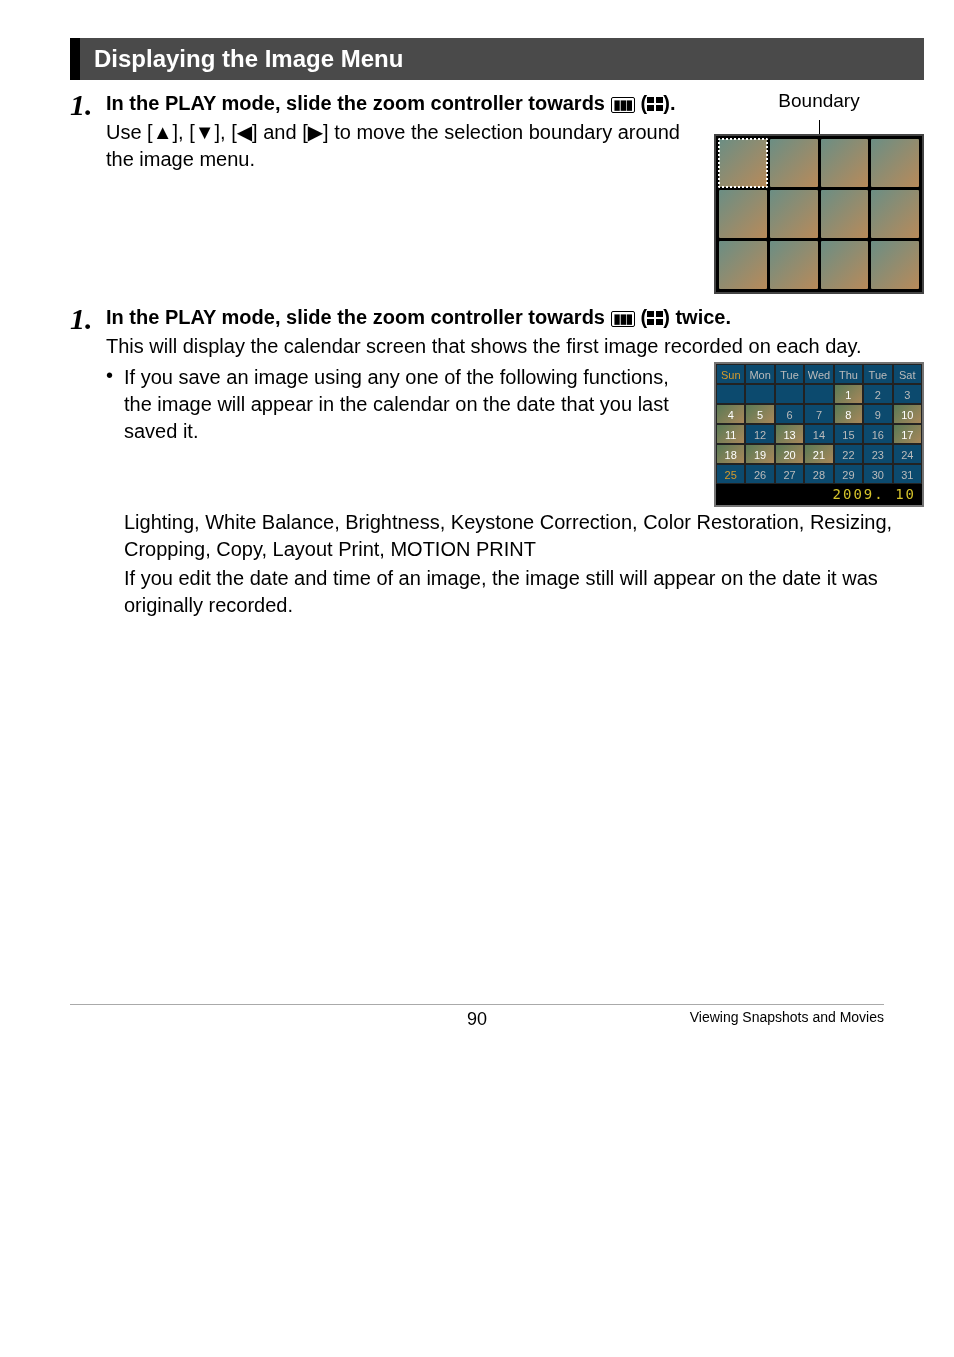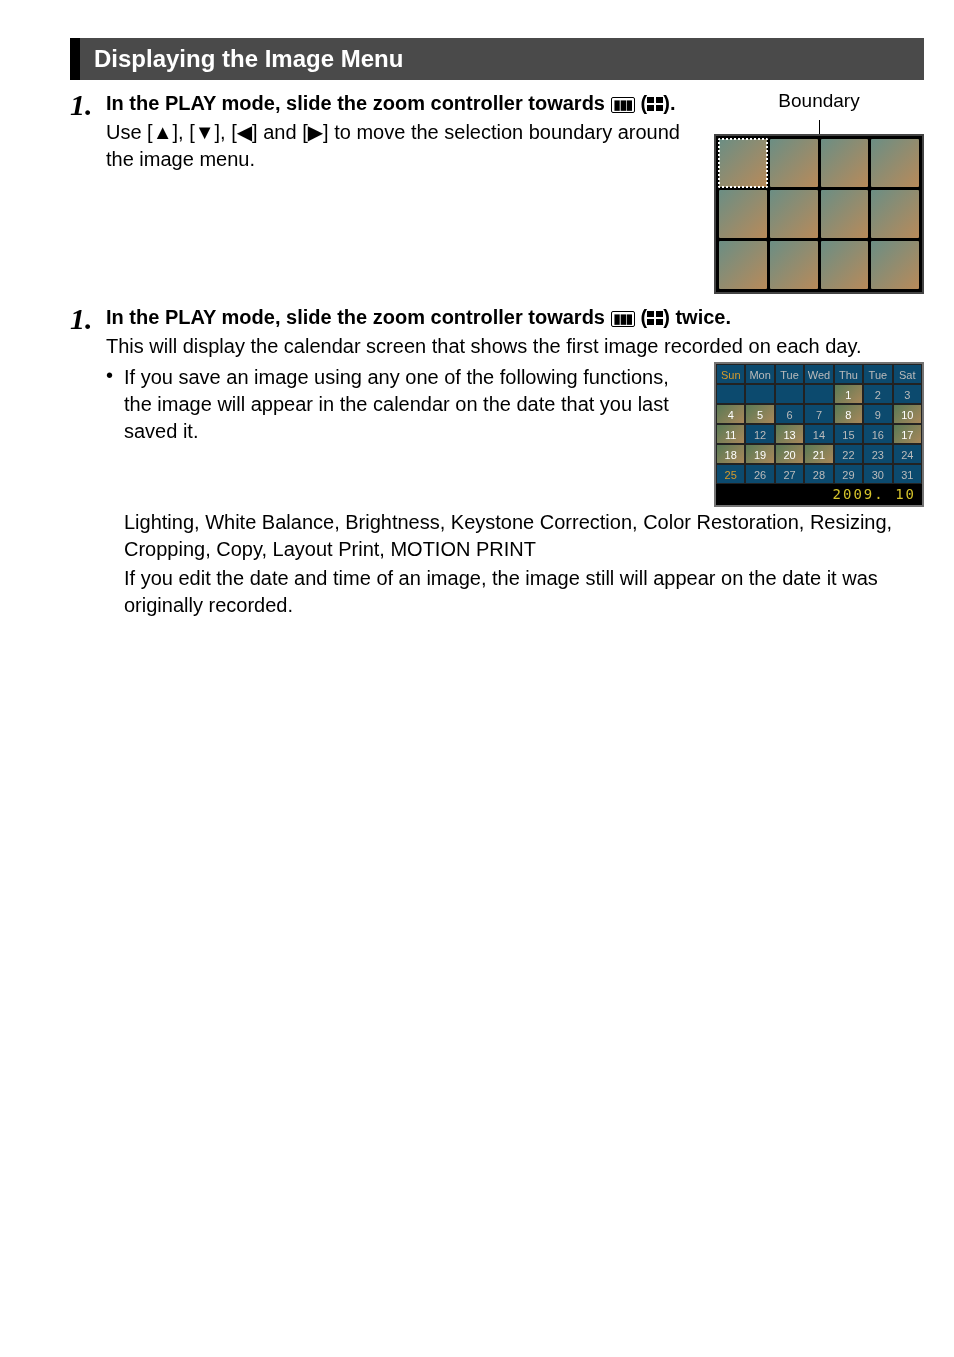--- a/index.html
+++ b/index.html
@@ -284,14 +284,18 @@
           <div>
             <div class="step-desc">If you save an image using any one of the following functions, the image will appear in the calendar on the date that you last saved it.</div>
           </div>
         </div>
       </div>
       <div class="step-desc" style="margin-left:18px;">Lighting, White Balance, Brightness, Keystone Correction, Color Restoration, Resizing, Cropping, Copy, Layout Print, MOTION PRINT</div>
       <div class="step-desc" style="margin-left:18px;">If you edit the date and time of an image, the image still will appear on the date it was originally recorded.</div>
     </div>
   </div>
 
+  <div class="footer">
+    <div class="page-num">90</div>
+    <div class="footer-right">Viewing Snapshots and Movies</div>
+  </div>
 
 </div>
 
 </body></html>

